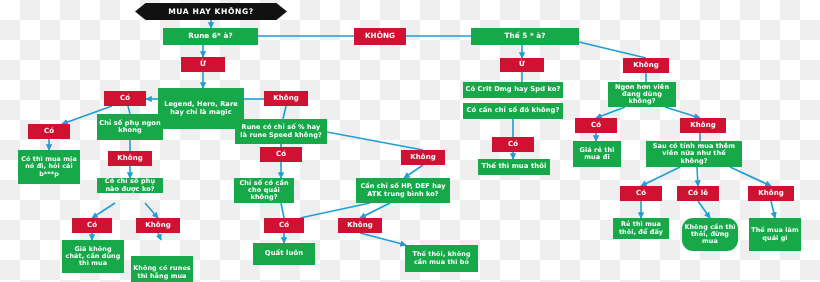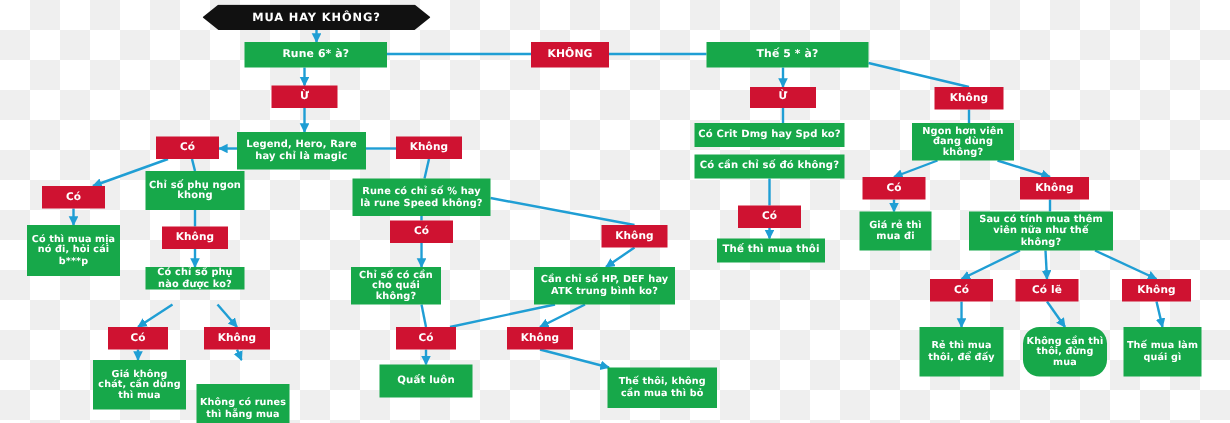--- a/index.html
+++ b/index.html
@@ -107,21 +107,21 @@
   <div id="node-layer">
       <div class="node green" style="left: 163px; top: 28px; width: 95px; height: 17px; font-size: 7.2px;">
         <span>Rune 6* à?</span>
       </div>
       <div class="node red" style="left: 354px; top: 28px; width: 52px; height: 17px; font-size: 7.2px;">
         <span>KHÔNG</span>
       </div>
       <div class="node red" style="left: 181px; top: 57px; width: 44px; height: 15px; font-size: 7.2px;">
         <span>Ừ</span>
       </div>
-      <div class="node green" style="left: 158px; top: 88px; width: 86px; height: 25px; font-size: 6.6px;">
+      <div class="node green" style="left: 158px; top: 88px; width: 86px; height: 41px; font-size: 6.6px;">
         <span>Legend, Hero, Rare hay chỉ là magic</span>
       </div>
       <div class="node red" style="left: 104px; top: 91px; width: 42px; height: 15px; font-size: 7px;">
         <span>Có</span>
       </div>
       <div class="node red" style="left: 264px; top: 91px; width: 44px; height: 15px; font-size: 7px;">
         <span>Không</span>
       </div>
       <div class="node red" style="left: 28px; top: 124px; width: 42px; height: 15px; font-size: 7px;">
         <span>Có</span>
@@ -215,21 +215,21 @@
       </div>
       <div class="node red" style="left: 620px; top: 186px; width: 42px; height: 15px; font-size: 7px;">
         <span>Có</span>
       </div>
       <div class="node red" style="left: 677px; top: 186px; width: 42px; height: 15px; font-size: 7px;">
         <span>Có lẽ</span>
       </div>
       <div class="node red" style="left: 748px; top: 186px; width: 46px; height: 15px; font-size: 7px;">
         <span>Không</span>
       </div>
-      <div class="node green" style="left: 613px; top: 218px; width: 56px; height: 33px; font-size: 6.4px;">
+      <div class="node green" style="left: 613px; top: 218px; width: 56px; height: 21px; font-size: 6.4px;">
         <span>Rẻ thì mua  thôi, để đấy</span>
       </div>
       <div class="node green" style="left: 682px; top: 218px; width: 56px; height: 33px; font-size: 6.4px; border-radius: 11px;">
         <span>Không cần thì thôi, đừng mua</span>
       </div>
       <div class="node green" style="left: 749px; top: 218px; width: 52px; height: 33px; font-size: 6.4px;">
         <span>Thế mua làm quái gì</span>
       </div>
     </div>
 </div>

